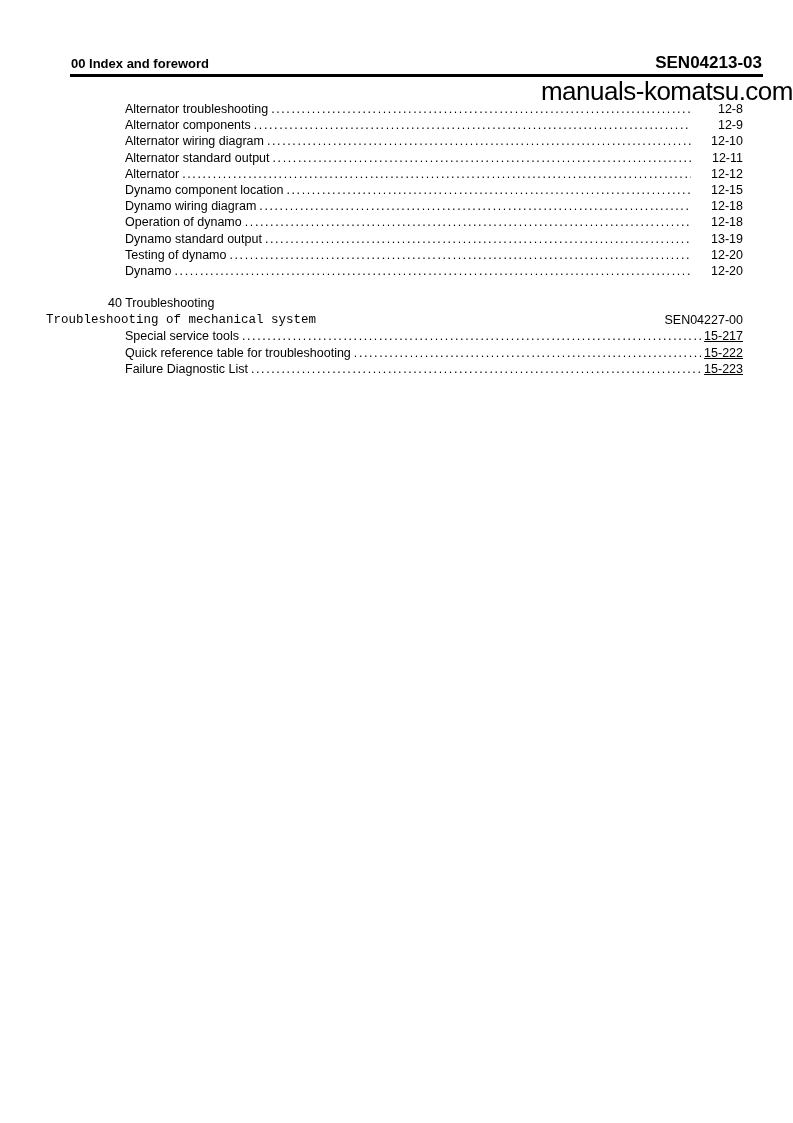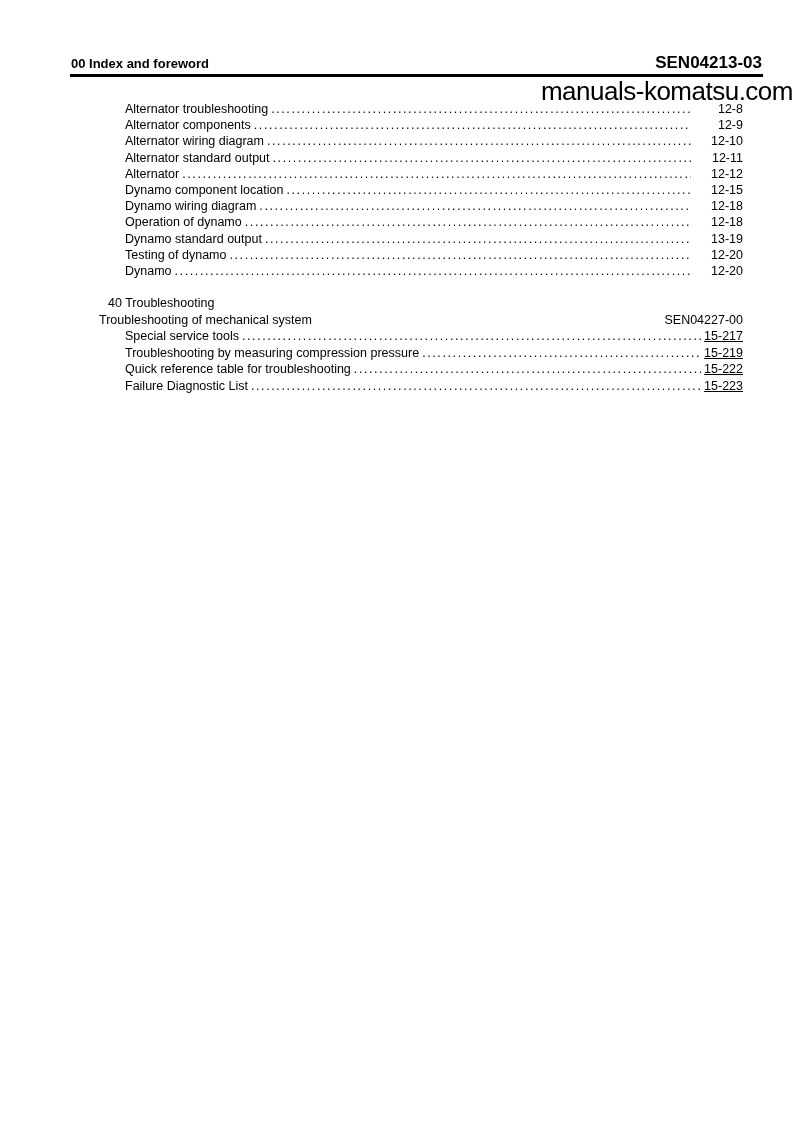--- a/index.html
+++ b/index.html
@@ -59,21 +59,21 @@
   .toc-sec1 { top: 101px; }
   .toc-sec2 { top: 295px; }
   .toc-row {
     display: flex;
     align-items: center;
     line-height: 16.2px;
     min-width: 0;
   }
   .toc-sec2 .toc-row { line-height: 16.6px; }
   .indent0 { margin-left: 108px; }
-  .indent1 { margin-left: 99px; }
+  .indent1 { margin-left: 46px; font-family: Liberation Mono, monospace; }
   .indent2 { margin-left: 125px; }
   .toc-label { white-space: nowrap; flex: 0 0 auto; }
   .leader {
     flex: 1 1 auto;
     min-width: 0;
     overflow: hidden;
     white-space: nowrap;
     margin: 0 2px 0 3px;
   }
   .leader::after {
@@ -195,25 +195,20 @@
       <span class="sub-code">SEN04227-00</span>
     </div>
     <div>
 
         <div class="toc-row">
           <span class="toc-label indent2">Special service tools</span>
           <span class="leader"></span>
           <span class="pagenum pagenum-w2">15-217</span>
         </div>
 
-        <div class="toc-row">
-          <span class="toc-label indent2">Troubleshooting by measuring compression pressure</span>
-          <span class="leader"></span>
-          <span class="pagenum pagenum-w2">15-219</span>
-        </div>
 
         <div class="toc-row">
           <span class="toc-label indent2">Quick reference table for troubleshooting</span>
           <span class="leader"></span>
           <span class="pagenum pagenum-w2">15-222</span>
         </div>
 
         <div class="toc-row">
           <span class="toc-label indent2">Failure Diagnostic List</span>
           <span class="leader"></span>

